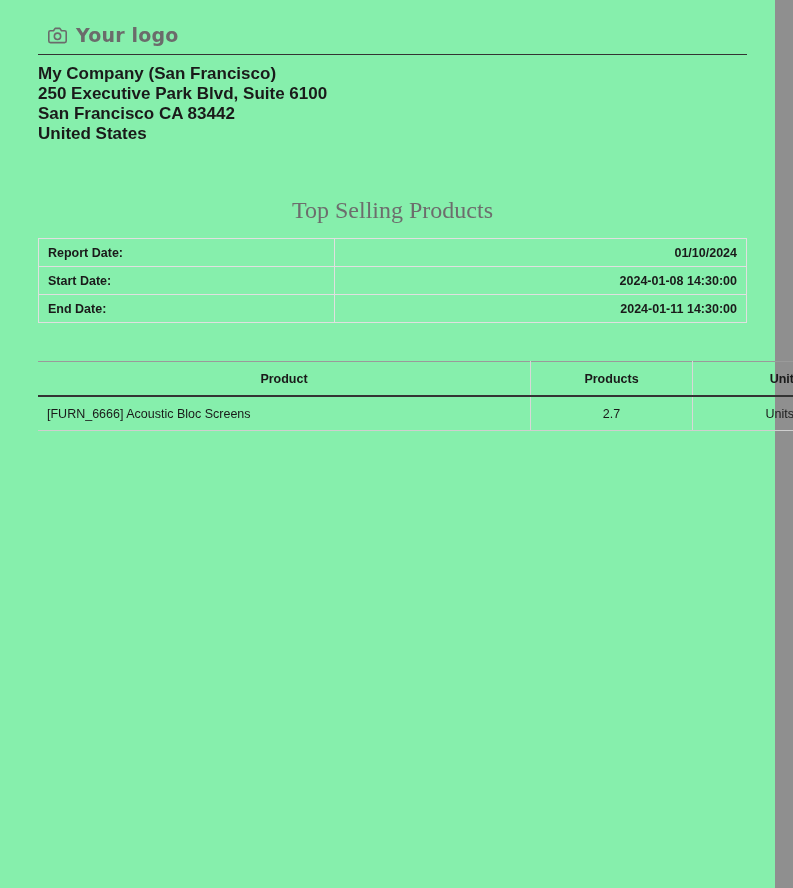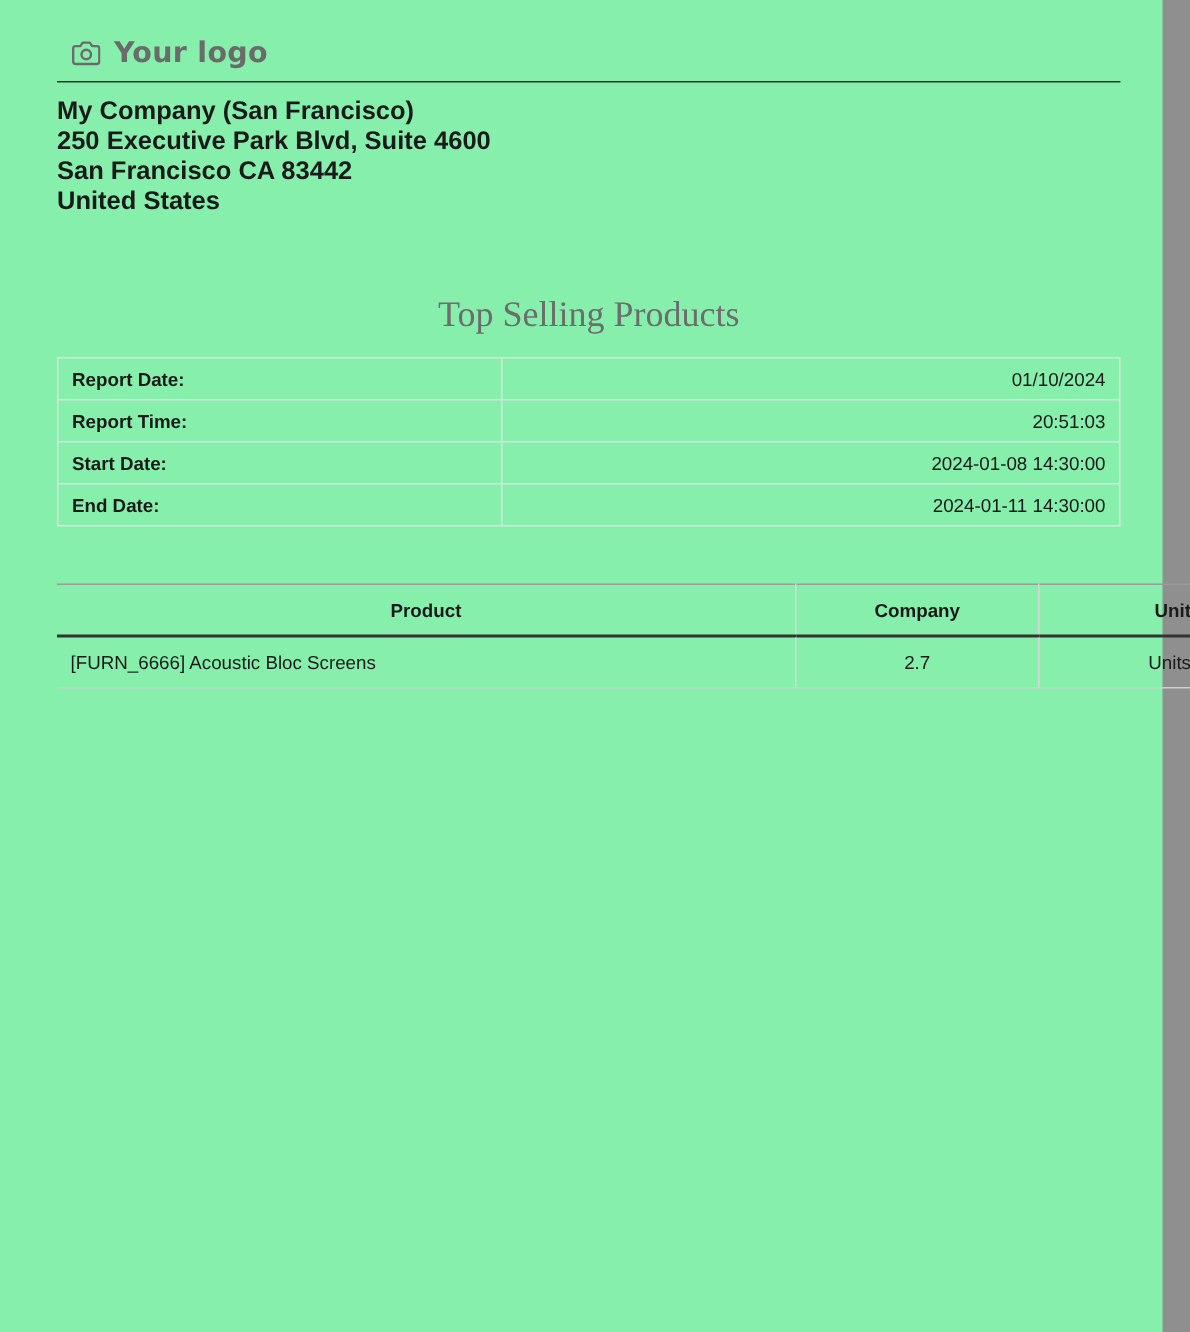--- a/index.html
+++ b/index.html
@@ -96,21 +96,21 @@
     padding: 0 9px;
     vertical-align: middle;
   }
   table.meta td.label {
     width: 277px;
     font-weight: bold;
     text-align: left;
   }
   table.meta td.value {
     text-align: right;
-    font-weight: normal;
+    font-weight: bold;
   }
 
   
   table.products {
     margin-top: 38px;
     width: 709px;
     border-collapse: collapse;
     font-size: 12.5px;
     color: #1a1a1a;
     table-layout: fixed;
@@ -169,53 +169,49 @@
           <circle cx="12" cy="13" r="4"></circle>
         </svg>
       </span>
       <span class="logo-text">Your logo</span>
     </div>
 
     <div class="header-rule"></div>
 
     <div class="company-block">
       <div>My Company (San Francisco)</div>
-      <div>250 Executive Park Blvd, Suite 4600</div>
+      <div>250 Executive Park Blvd, Suite 6100</div>
       <div>San Francisco CA 83442</div>
       <div>United States</div>
     </div>
 
     <div class="report-title">Top Selling Products</div>
 
     <table class="meta">
       <tbody>
         <tr>
           <td class="label">Report Date:</td>
           <td class="value">01/10/2024</td>
         </tr>
         <tr>
-          <td class="label">Report Time:</td>
-          <td class="value">20:51:03</td>
-        </tr>
-        <tr>
           <td class="label">Start Date:</td>
           <td class="value">2024-01-08 14:30:00</td>
         </tr>
         <tr>
           <td class="label">End Date:</td>
           <td class="value">2024-01-11 14:30:00</td>
         </tr>
       </tbody>
     </table>
 
     <table class="products">
       <thead>
         <tr>
           <th class="col-product">Product</th>
-          <th class="col-qty">Company</th>
+          <th class="col-qty">Products</th>
           <th class="col-unit">Unit</th>
         </tr>
       </thead>
       <tbody>
         <tr>
           <td class="col-product">[FURN_6666] Acoustic Bloc Screens</td>
           <td class="col-qty">2.7</td>
           <td class="col-unit">Units</td>
         </tr>
       </tbody>

